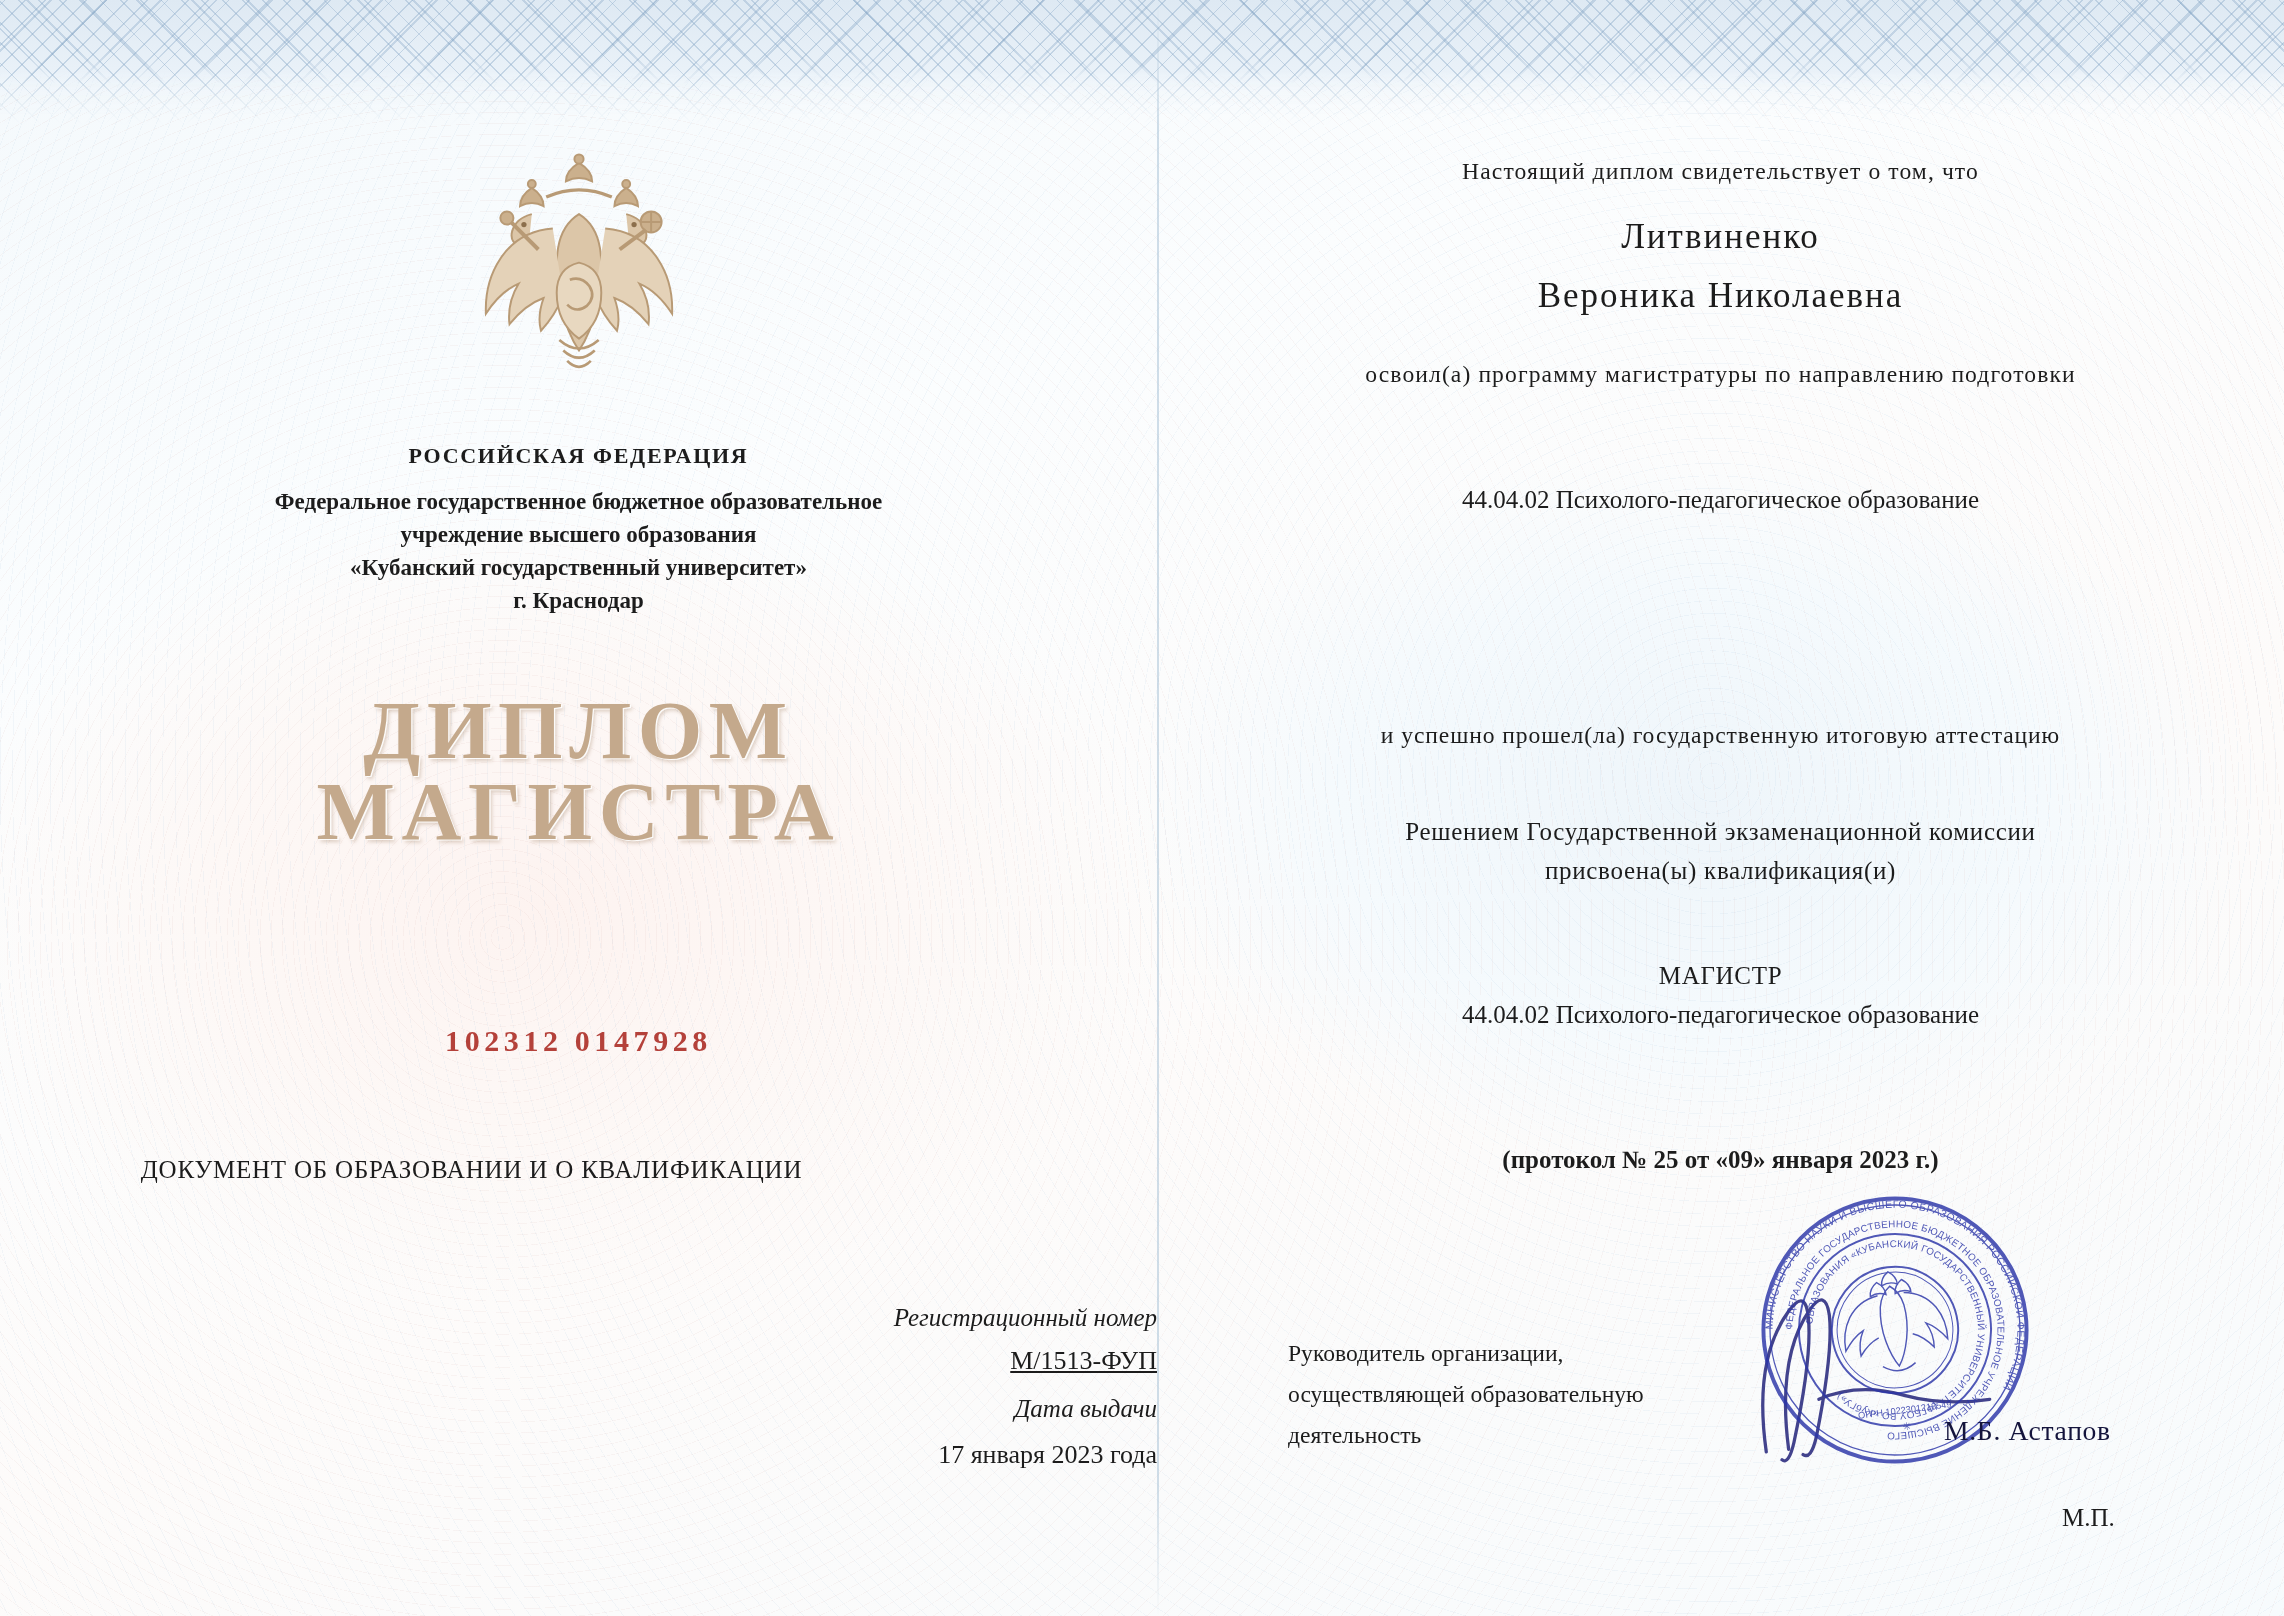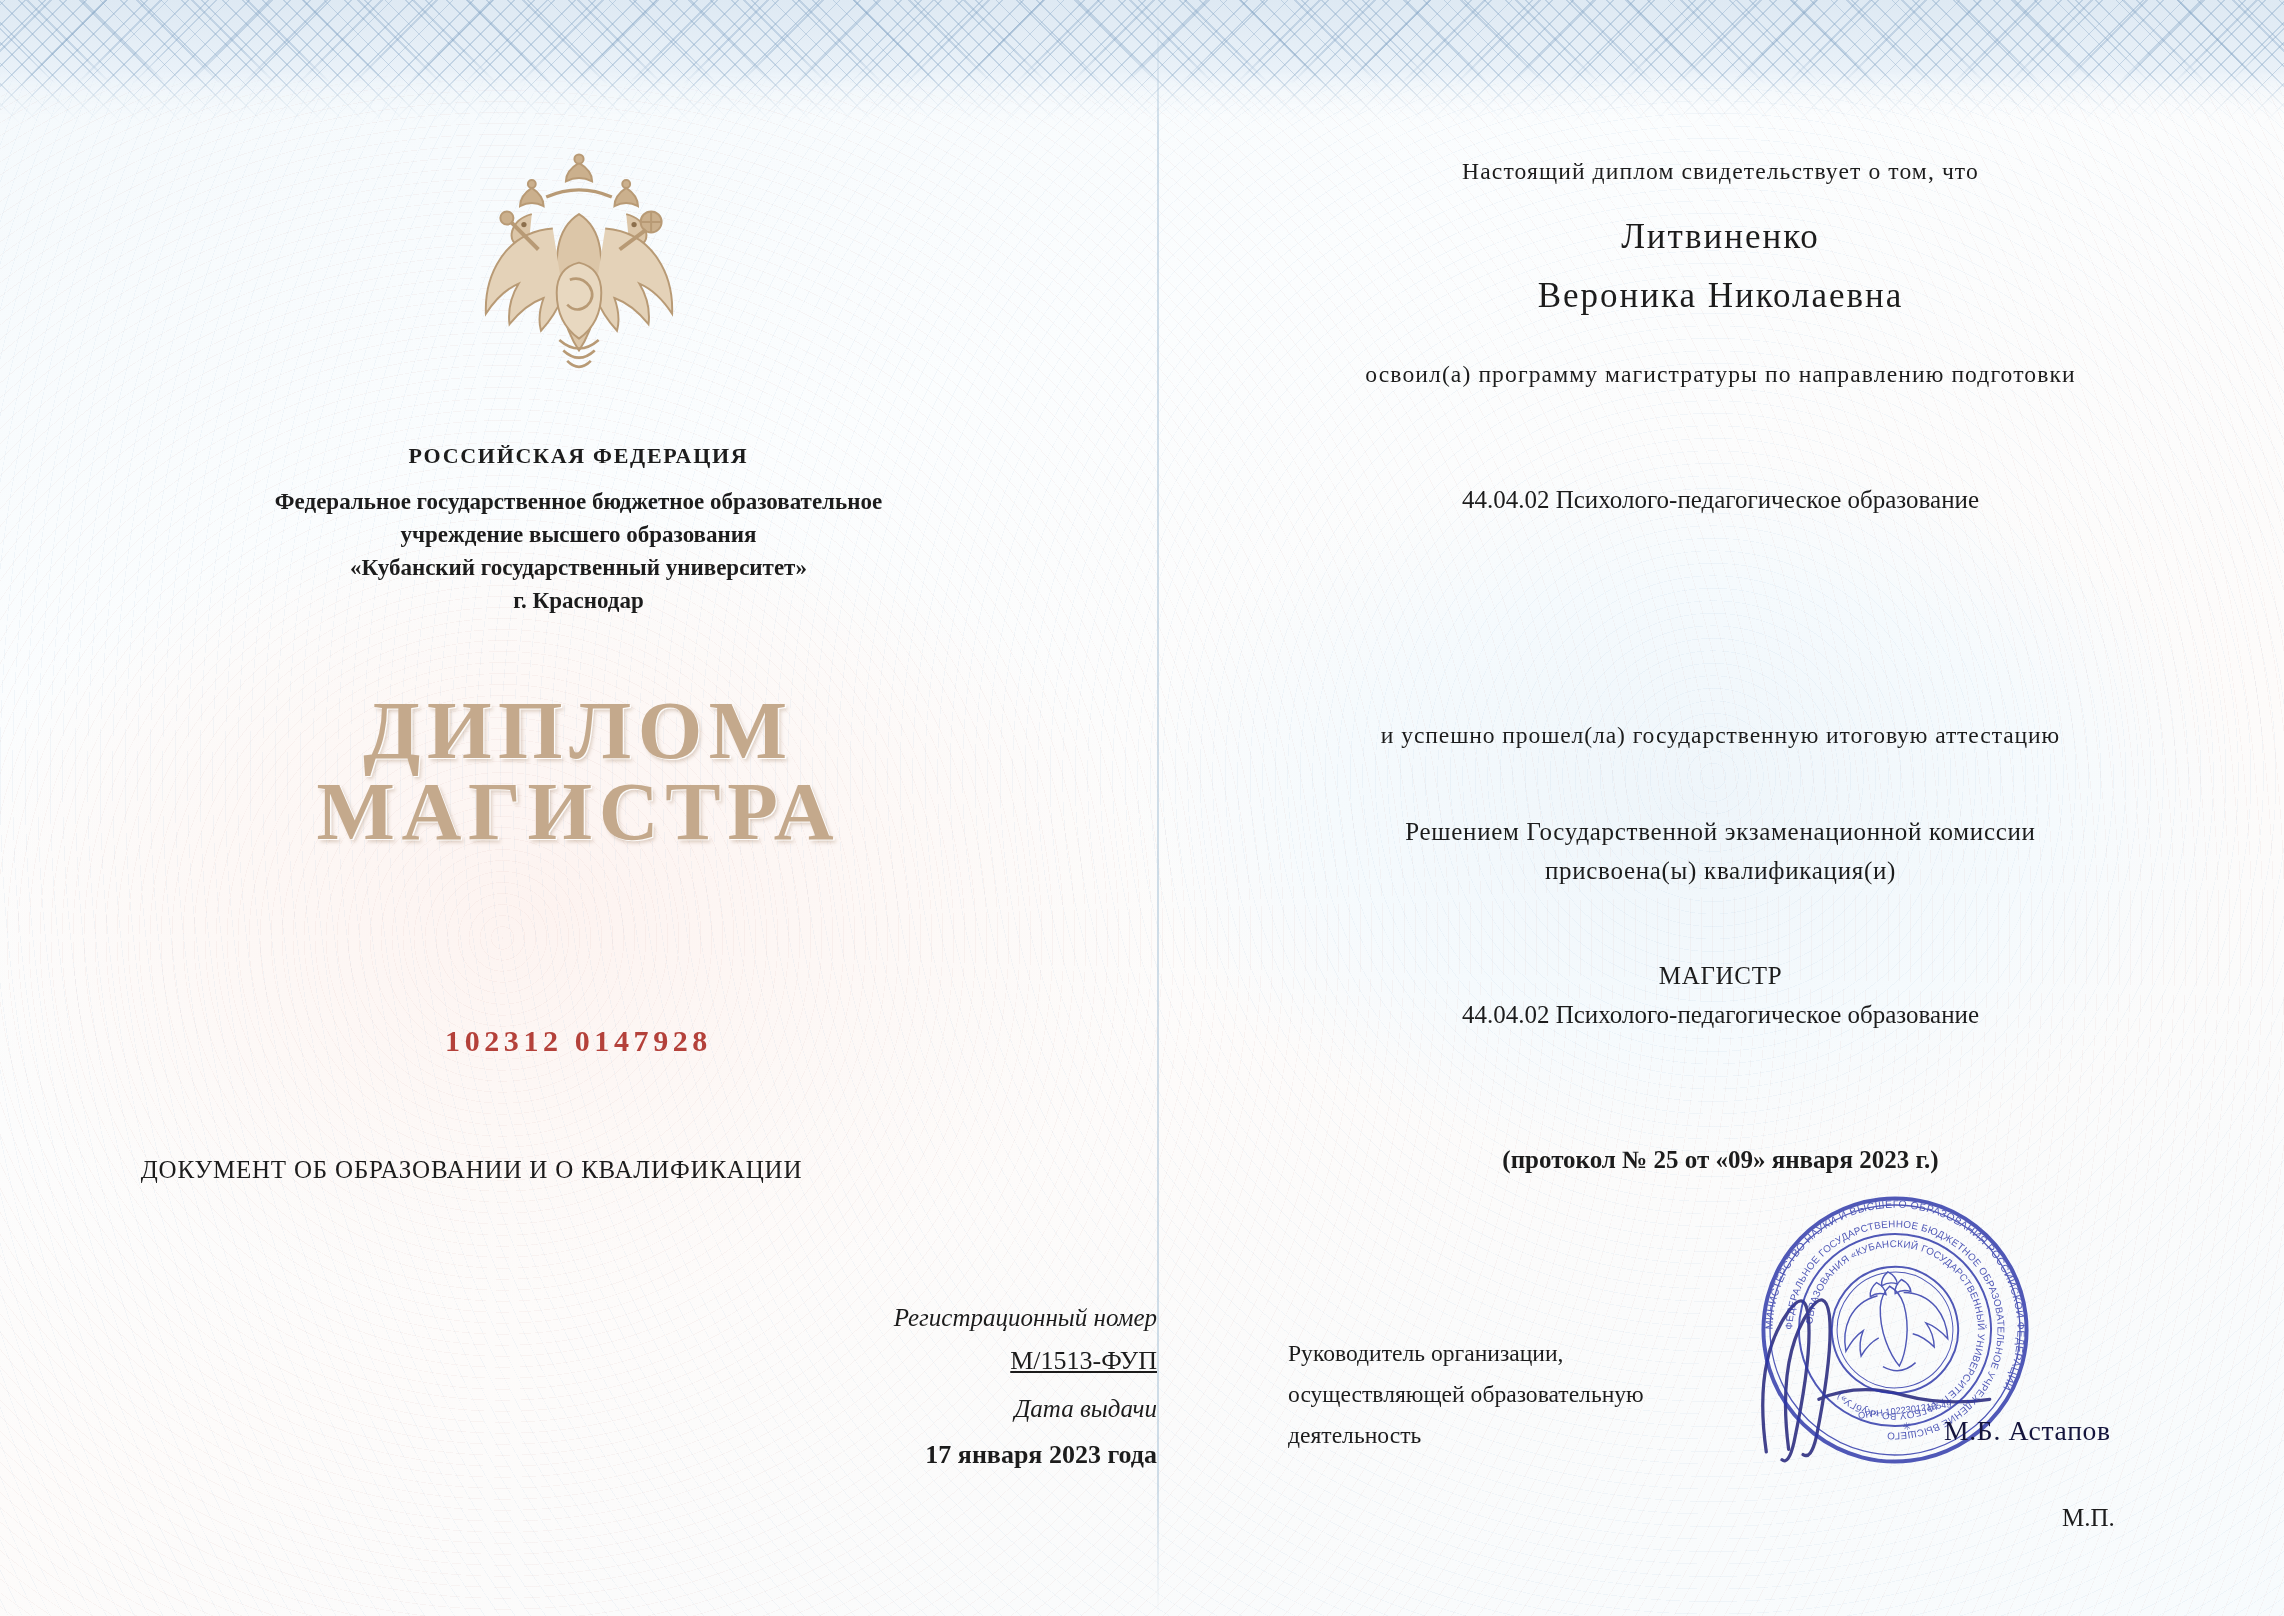--- a/index.html
+++ b/index.html
@@ -176,21 +176,20 @@
     margin-bottom: 18.4px;
     text-decoration: underline;
   }
   .date-label {
     font-size: 25px;
     font-style: italic;
     margin-bottom: 17px;
   }
   .date-value {
     font-size: 26px;
-    font-weight: bold;
   }
 
   
   .right-page {
     position: absolute;
     top: 0;
     left: 1157px;
     width: 1127px;
     height: 1617px;
   }

